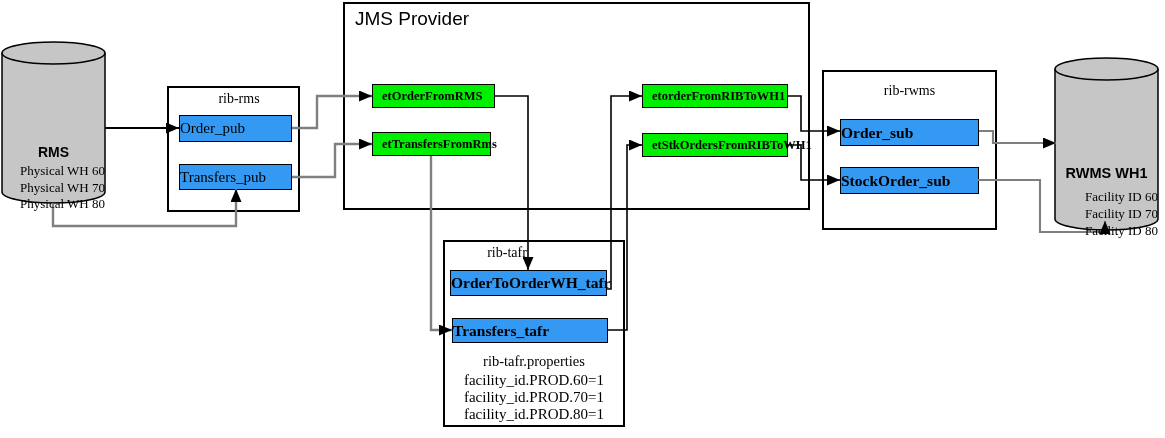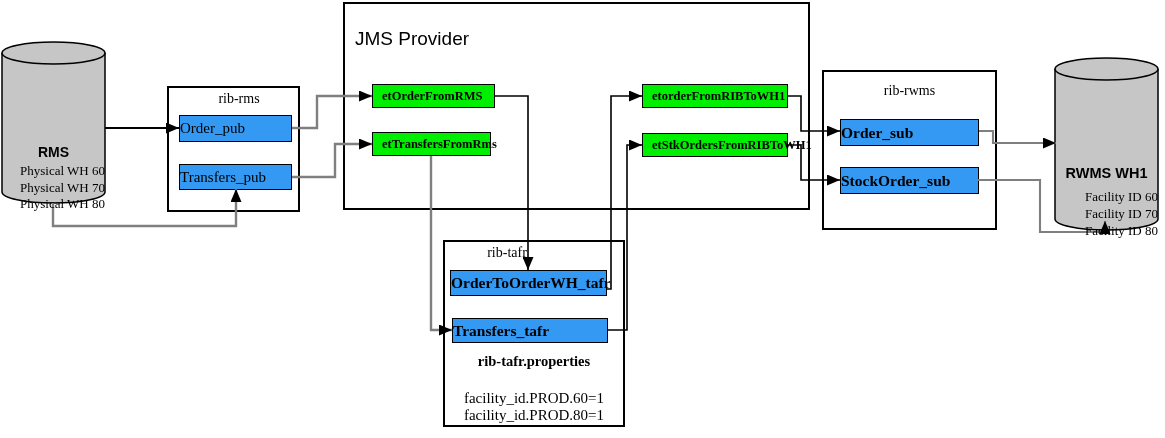--- a/index.html
+++ b/index.html
@@ -12,39 +12,39 @@
          border:1.4px solid #000;display:flex;align-items:center;padding-left:9px;
          font-weight:bold;font-size:12.5px;white-space:nowrap;}
   .adapter{position:absolute;box-sizing:border-box;background:var(--adapter-blue,#3399f2);
            border:1.6px solid #000;display:flex;align-items:center;
            font-size:15px;white-space:nowrap;}
   .adapter.bold{font-weight:bold;font-size:15.5px;}
   .cyl-text{position:absolute;text-align:center;line-height:16px;}
   .cyl-title{font-family:"Liberation Sans", sans-serif;font-weight:bold;font-size:14px;margin-top:28px;}
   .cyl-lines{font-size:13px;line-height:16.5px;margin-top:3px;white-space:nowrap;text-align:right;}
   .props{position:absolute;text-align:center;}
-  .props-title{font-weight:bold;font-size:14.5px;margin-bottom:20px;white-space:nowrap;}
+  .props-title{font-weight:normal;font-size:14.5px;margin-bottom:2px;white-space:nowrap;}
   .props-line{font-size:15px;line-height:17px;white-space:nowrap;}
   svg.wires{position:absolute;left:0;top:0;pointer-events:none;}
   .ln{fill:none;}
   .ln.blk{stroke:#000;stroke-width:1.6px;}
   .ln.blk2{stroke:#000;stroke-width:2px;}
   .ln.gry{stroke:#7f7f7f;stroke-width:2.4px;}
   .cyl{fill:var(--db-gray,#c6c6c6);stroke:#000;stroke-width:1.5px;}
 </style>
 </head>
 <body>
 
 <div class="canvas">
 
   <div class="container-box" style="left:167px;top:86px;width:133px;height:126px;"></div>
   <div class="container-label" style="left:167px;top:91px;width:144px;">rib-rms</div>
 
   <div class="container-box" style="left:343px;top:2px;width:467px;height:208px;"></div>
-  <div class="jms-title" style="left:355px;top:28px;">JMS Provider</div>
+  <div class="jms-title" style="left:355px;top:8px;">JMS Provider</div>
 
   <div class="container-box" style="left:822px;top:70px;width:175px;height:160px;"></div>
   <div class="container-label" style="left:822px;top:83px;width:175px;">rib-rwms</div>
 
   <div class="container-box" style="left:443px;top:240px;width:182px;height:187px;"></div>
   <div class="container-label" style="left:443px;top:245px;width:128px;">rib-tafr</div>
 
   <div class="adapter" style="left:179px;top:115px;width:113px;height:27px;">Order_pub</div>
   <div class="adapter" style="left:179px;top:164px;width:113px;height:26px;">Transfers_pub</div>
   <div class="adapter bold" style="left:840px;top:167px;width:139px;height:27px;">StockOrder_sub</div>
@@ -53,20 +53,21 @@
   <div class="adapter bold" style="left:452px;top:318px;width:156px;height:25px;">Transfers_tafr</div>
 
   <div class="topic" style="left:372px;top:84px;width:123px;height:24px;">etOrderFromRMS</div>
   <div class="topic" style="left:372px;top:132px;width:119px;height:24px;">etTransfersFromRms</div>
   <div class="topic" style="left:642px;top:84px;width:146px;height:24px;">etorderFromRIBToWH1</div>
   <div class="topic" style="left:642px;top:133px;width:146px;height:24px;">etStkOrdersFromRIBToWH1</div>
 
   <div class="props" style="left:443px;top:353px;width:182px;">
     <div class="props-title">rib-tafr.properties</div>
     <div class="props-line">facility_id.PROD.60=1</div>
+    <div class="props-line">facility_id.PROD.70=1</div>
     <div class="props-line">facility_id.PROD.80=1</div>
   </div>
 
   <svg class="wires" width="1165" height="438" viewBox="0 0 1165 438">
     <defs>
       <marker id="ah" markerUnits="userSpaceOnUse" markerWidth="14" markerHeight="11" refX="13" refY="5.5" orient="auto">
         <path d="M0,0 L13,5.5 L0,11 Z" fill="#000"></path>
       </marker>
     </defs>
 

